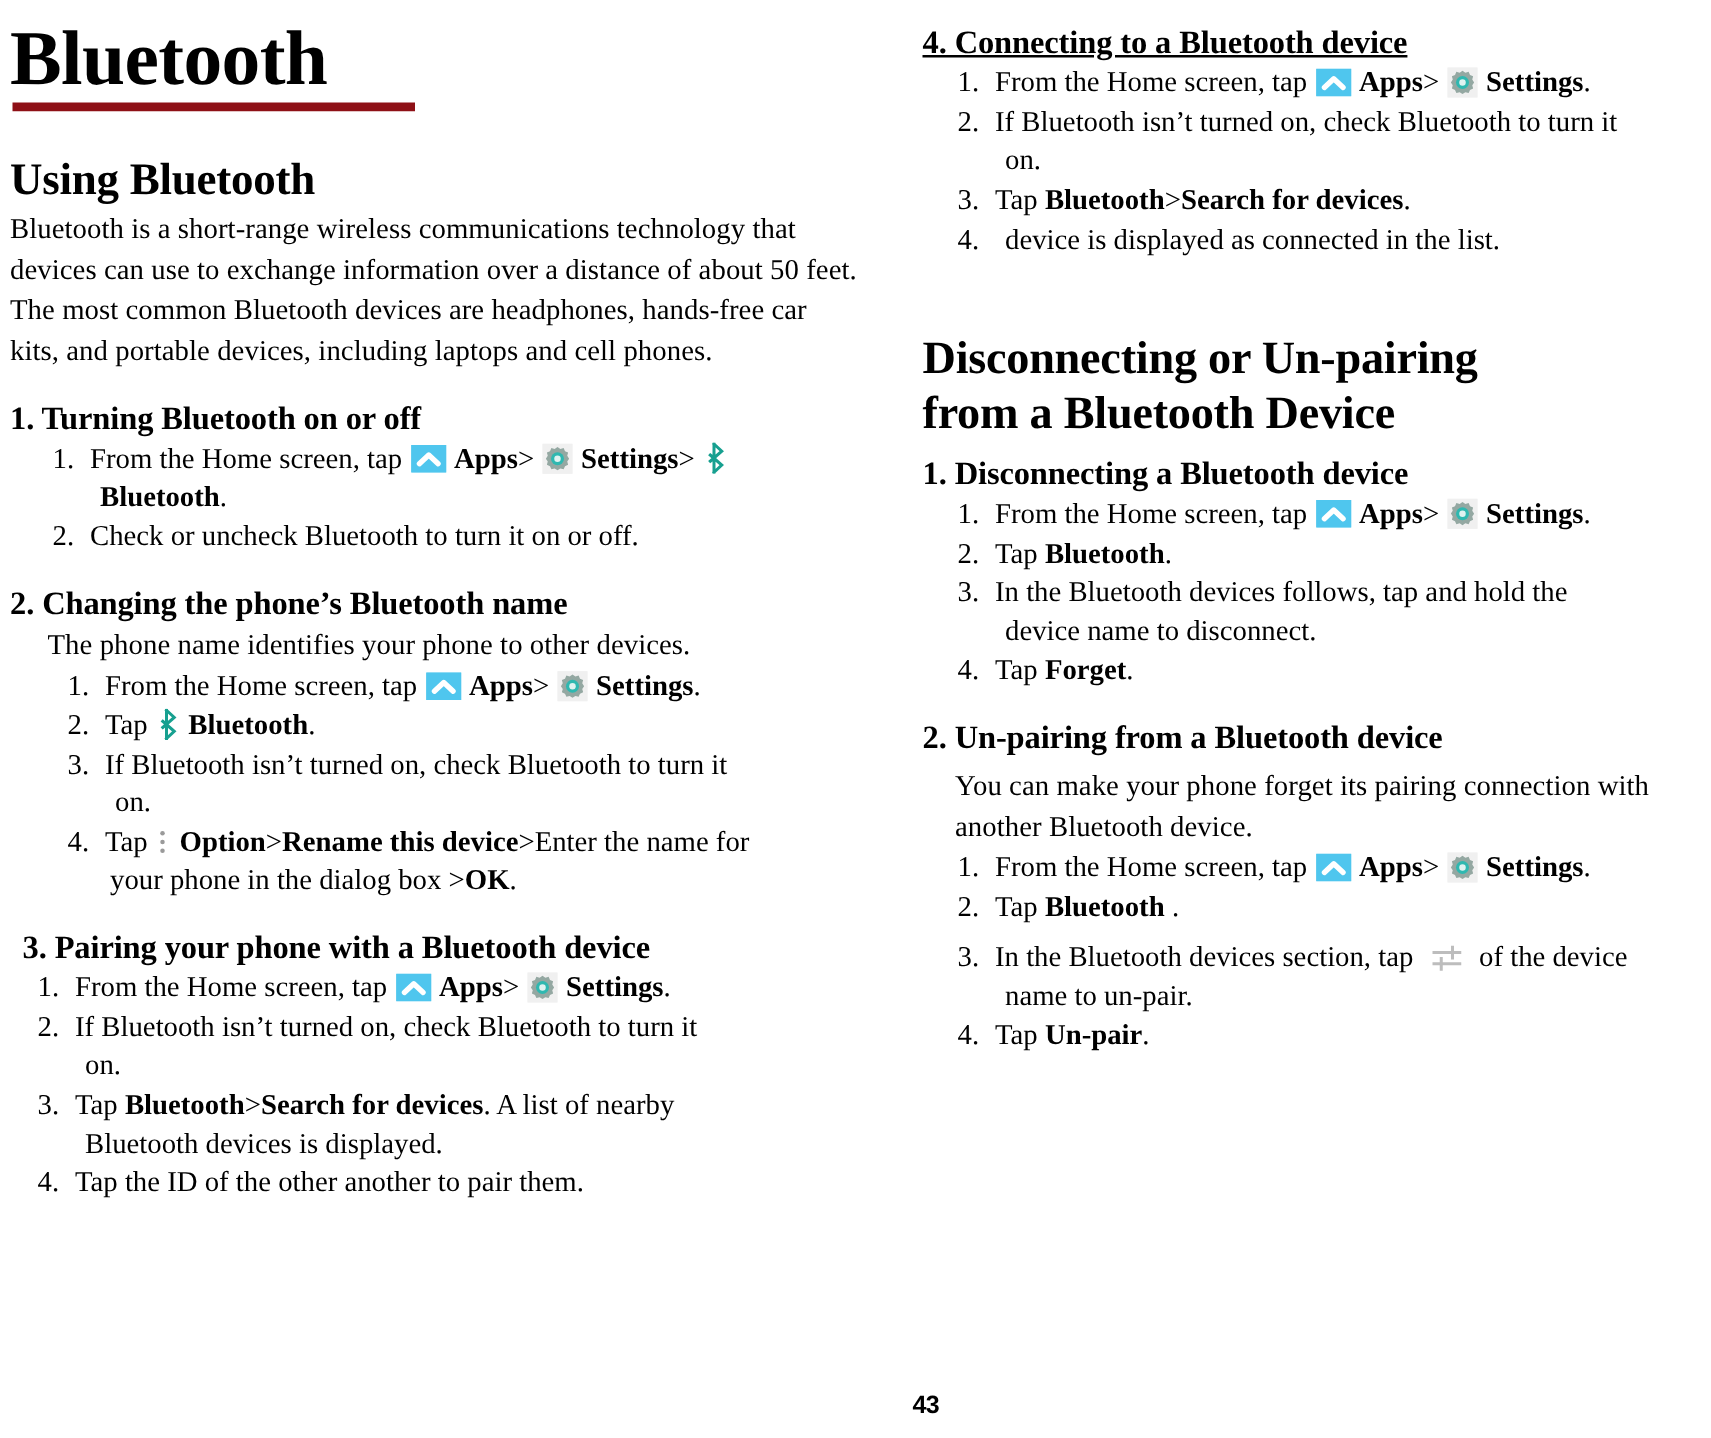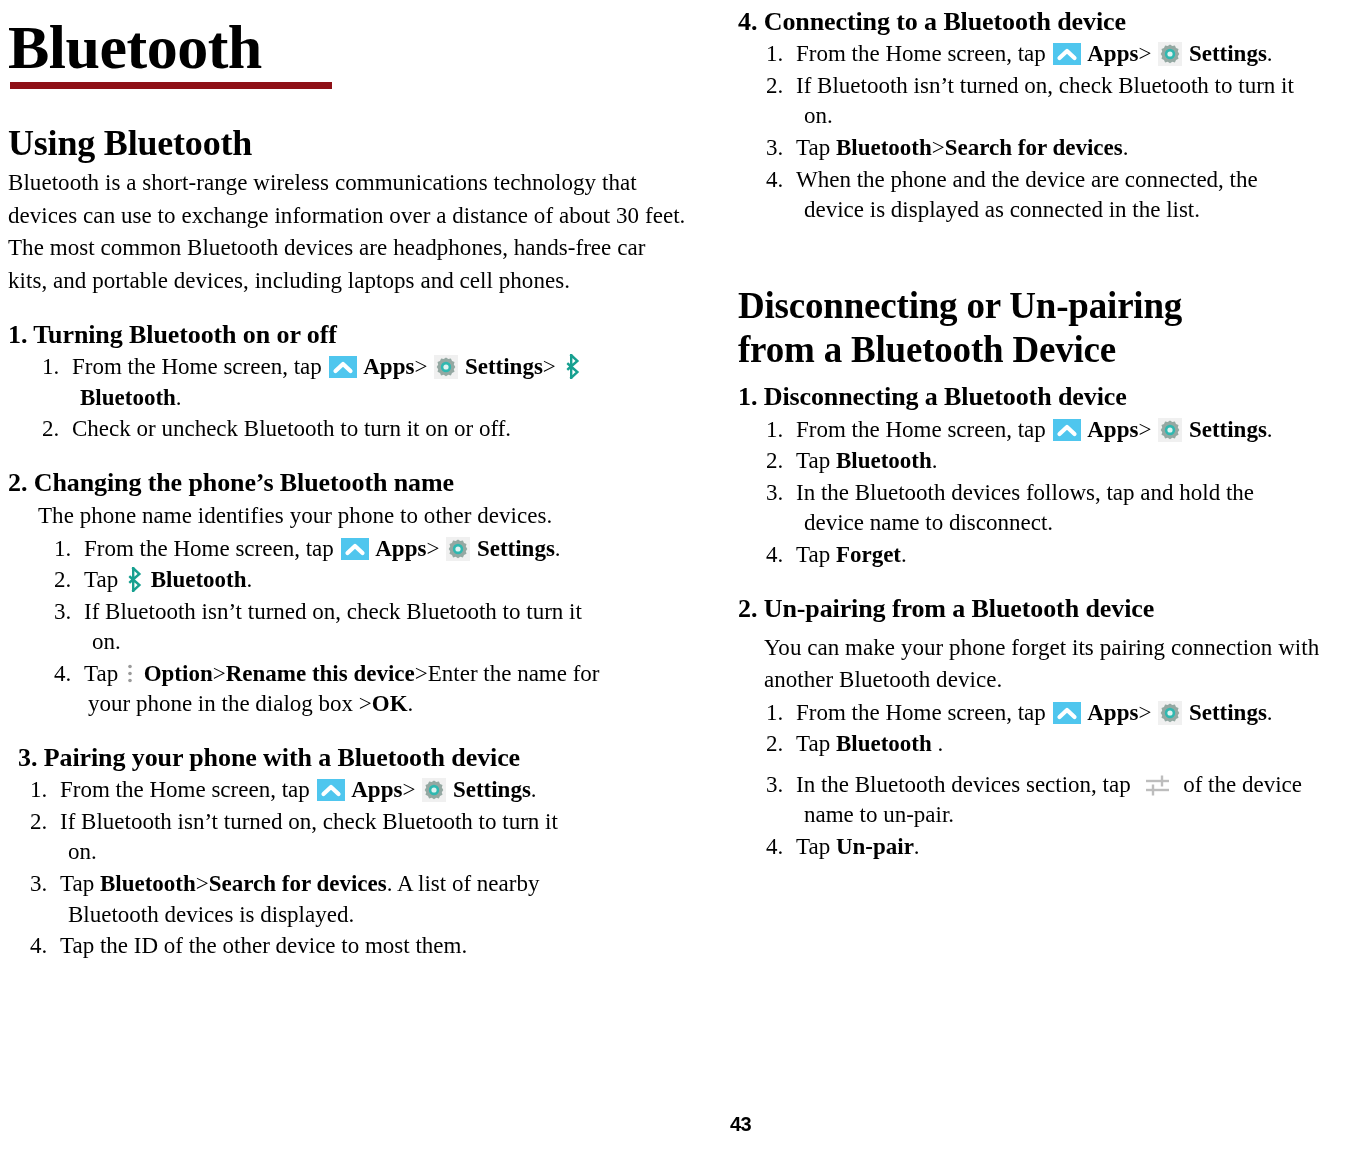--- a/index.html
+++ b/index.html
@@ -70,21 +70,21 @@
   }
   h3.sec-h2 {
     font-size: 26px;
     font-weight: bold;
     line-height: 1.2;
     margin: 22px 0 2px 0;
     letter-spacing: -0.1px;
   }
   h3.sec-h2.tight { margin-top: 9px; }
   h3.sec-h2.nudge3 { margin-left: 10px; }
-  h3.sec-h2.rtop { margin-top: 0; padding-top: 6px; }
+  h3.sec-h2.rtop { margin-top: 0; padding-top: 18px; text-decoration: underline; }
 
   
   p.body {
     font-size: 23px;
     line-height: 1.41;
     margin: 2px 0 0 0;
     letter-spacing: 0.05px;
   }
   p.body.indent { margin-left: 30px; }
   p.body.indent-sm { margin-left: 26px; }
@@ -184,21 +184,21 @@
 <div class="page">
 
   <div class="col col-left">
 
     <div>
       <h1 class="doc-title">Bluetooth</h1>
       <div class="title-rule" style="background: rgb(142, 16, 22);"></div>
     </div>
 
     <h2 class="sec-h1">Using Bluetooth</h2>
-    <p class="body">Bluetooth is a short-range wireless communications technology that devices can use to exchange information over a distance of about 30 feet. The most common Bluetooth devices are headphones, hands-free car kits, and portable devices, including laptops and cell phones.</p>
+    <p class="body">Bluetooth is a short-range wireless communications technology that devices can use to exchange information over a distance of about 50 feet. The most common Bluetooth devices are headphones, hands-free car kits, and portable devices, including laptops and cell phones.</p>
 
     <h3 class="sec-h2">1. Turning Bluetooth on or off</h3>
     <ol class="steps ind-a">
       <li>
         <span class="num">1.</span>
         <span>From the Home screen, tap</span>
         
   <span class="icon icon-apps">
     <svg viewBox="0 0 28 22" width="28" height="22" aria-hidden="true">
       <rect x="0" y="0" width="28" height="22" fill="#4FC6EE"></rect>
@@ -314,21 +314,21 @@
         <span class="cont">on.</span>
       </li>
       <li>
         <span class="num">3.</span>
         <span>Tap</span>
         <strong>Bluetooth</strong><span>&gt;</span><strong>Search for devices</strong><span>. A list of nearby</span>
         <span class="cont">Bluetooth devices is displayed.</span>
       </li>
       <li>
         <span class="num">4.</span>
-        <span>Tap the ID of the other device to most them.</span>
+        <span>Tap the ID of the other another to pair them.</span>
       </li>
     </ol>
 
   </div>
 
   <div class="col col-right">
 
     <h3 class="sec-h2 rtop">4. Connecting to a Bluetooth device</h3>
     <ol class="steps ind-d">
       <li>
@@ -357,21 +357,20 @@
         <span>If Bluetooth isn’t turned on, check Bluetooth to turn it</span>
         <span class="cont">on.</span>
       </li>
       <li>
         <span class="num">3.</span>
         <span>Tap</span>
         <strong>Bluetooth</strong><span>&gt;</span><strong>Search for devices</strong><span>.</span>
       </li>
       <li>
         <span class="num">4.</span>
-        <span>When the phone and the device are connected, the</span>
         <span class="cont">device is displayed as connected in the list.</span>
       </li>
     </ol>
 
     <div style="margin-top:58px;">
       <h2 class="sec-h1 big">Disconnecting or Un-pairing</h2>
       <h2 class="sec-h1 big">from a Bluetooth Device</h2>
     </div>
 
     <h3 class="sec-h2 tight">1. Disconnecting a Bluetooth device</h3>

